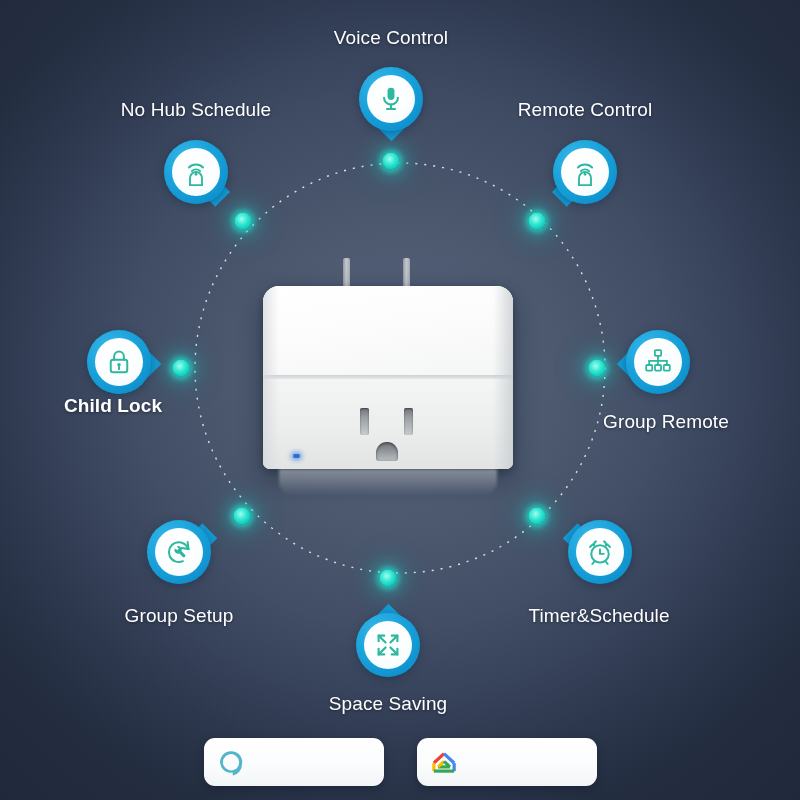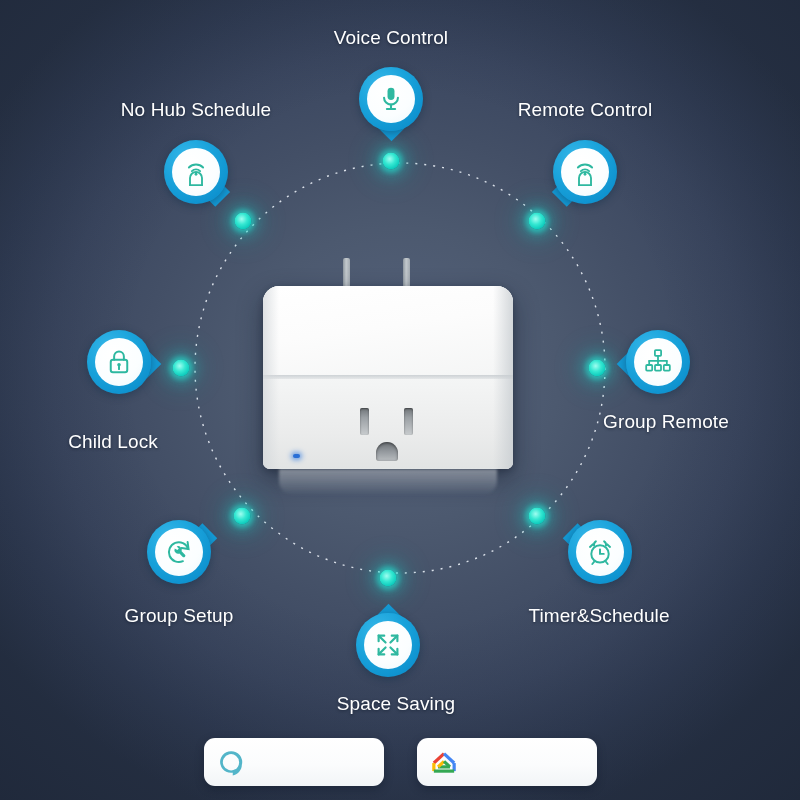--- a/index.html
+++ b/index.html
@@ -300,21 +300,21 @@
               <g fill="none" stroke="#2eb8a0" stroke-width="2.1" stroke-linecap="round">
                 <path d="M10.8 13.6V10a5.2 5.2 0 0 1 10.4 0v3.6"></path>
       <rect x="7.2" y="13.6" width="17.6" height="13.4" rx="2.4"></rect>
       <circle cx="16" cy="19" r="1.9" fill="#2eb8a0" stroke="none"></circle>
                 <path d="M16 20.6v3"></path>
               </g>
             </svg>
           </span>
         </div>
       </div>
-      <div class="label" style="left: 113px; top: 442px; color: rgb(255, 255, 255);">Child Lock</div>
+      <div class="label" style="left: 113px; top: 406px; color: rgb(255, 255, 255); font-weight: bold;">Child Lock</div>
       <div class="node" style="left: 597px; top: 368px;"></div>
       <div class="pin" style="left: 658px; top: 362px;">
         <div class="tail" style="transform: translate(-26.96px, 1.41px) rotate(45deg);"></div>
         <div class="bubble"></div>
         <div class="disc">
           <span>
             <svg viewBox="0 0 32 32">
               <g fill="none" stroke="#2eb8a0" stroke-width="1.9" stroke-linecap="round">
                 <rect x="12.7" y="3.4" width="6.6" height="6" rx="0.9"></rect>
       <path d="M16 9.4v5.4"></path>
@@ -362,21 +362,21 @@
                 <path d="M20 6h6v6"></path>
       <path d="M13.4 18.6 6 26"></path>
                 <path d="M6 20v6h6"></path>
       <path d="M18.6 18.6 26 26"></path>
                 <path d="M20 26h6v-6"></path>
               </g>
             </svg>
           </span>
         </div>
       </div>
-      <div class="label" style="left: 396px; top: 704px; color: rgb(255, 255, 255);">Space Saving</div>
+      <div class="label" style="left: 388px; top: 704px; color: rgb(255, 255, 255);">Space Saving</div>
       <div class="node" style="left: 537px; top: 516px;"></div>
       <div class="pin" style="left: 600px; top: 552px;">
         <div class="tail" style="transform: translate(-22.9px, -14.31px) rotate(45deg);"></div>
         <div class="bubble"></div>
         <div class="disc">
           <span>
             <svg viewBox="0 0 32 32">
               <g fill="none" stroke="#2eb8a0" stroke-width="2.1" stroke-linecap="round">
                 <circle cx="16" cy="18" r="9.3"></circle>
                 <path d="M16 13.4V18h4"></path>

